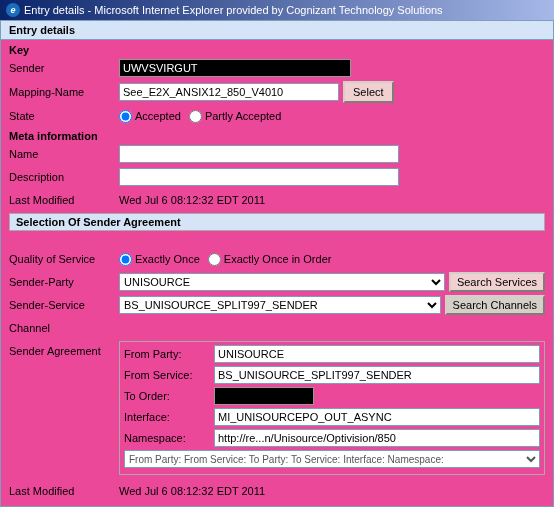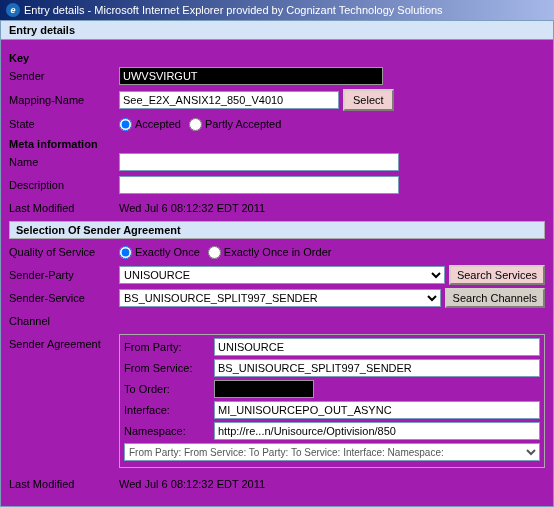--- a/index.html
+++ b/index.html
@@ -28,36 +28,36 @@
       border-radius: 50%;
       display: inline-flex;
       align-items: center;
       justify-content: center;
       font-size: 9px;
       color: white;
       font-style: italic;
       font-weight: bold;
     }
     .window-body {
-      background: #a21caf;
+      background: #ec4899;
       border: 1px solid #7b9ebd;
       margin: 0;
       height: calc(507px - 20px);
       overflow: hidden;
     }
     .panel-title {
       background: #d6e4f7;
       border-bottom: 1px solid #7b9ebd;
       padding: 3px 8px;
       font-weight: bold;
       font-size: 11px;
       color: #000;
     }
     .content {
-      padding: 8px 8px;
+      padding: 0 8px;
       overflow-y: auto;
       height: calc(100% - 24px);
     }
     .section-header {
       font-weight: bold;
       margin: 4px 0 2px 0;
       font-size: 11px;
     }
     .form-row {
       display: flex;
@@ -169,21 +169,21 @@
       padding: 1px 6px;
       cursor: pointer;
       height: 20px;
     }
     .selection-header {
       background: #d6e4f7;
       border: 1px solid #aaa;
       padding: 2px 6px;
       font-weight: bold;
       font-size: 11px;
-      margin-bottom: 3px;
+      margin-bottom: 18px;
     }
     .agreement-selector {
       border: 1px solid #aaa;
       padding: 3px 4px;
       margin-bottom: 3px;
     }
   </style>
 </head>
 <body>
 
@@ -194,21 +194,21 @@
 
 <div class="window-body">
   <div class="panel-title">Entry details</div>
   <div class="content">
 
     <div class="section-header">Key</div>
 
     <div class="form-row">
       <div class="form-label">Sender</div>
       <div class="form-field">
-        <input type="text" class="input-text-black" style="width: 264px;" value="UWVSVIRGUT">
+        <input type="text" class="input-text-black" style="width: 232px;" value="UWVSVIRGUT">
       </div>
     </div>
 
     <div class="form-row">
       <div class="form-label">Mapping-Name</div>
       <div class="form-field" style="display:flex; gap:4px; align-items:center;">
         <input type="text" class="input-text" style="width: 220px;" value="See_E2X_ANSIX12_850_V4010">
         <button class="btn-red">Select</button>
       </div>
     </div>

